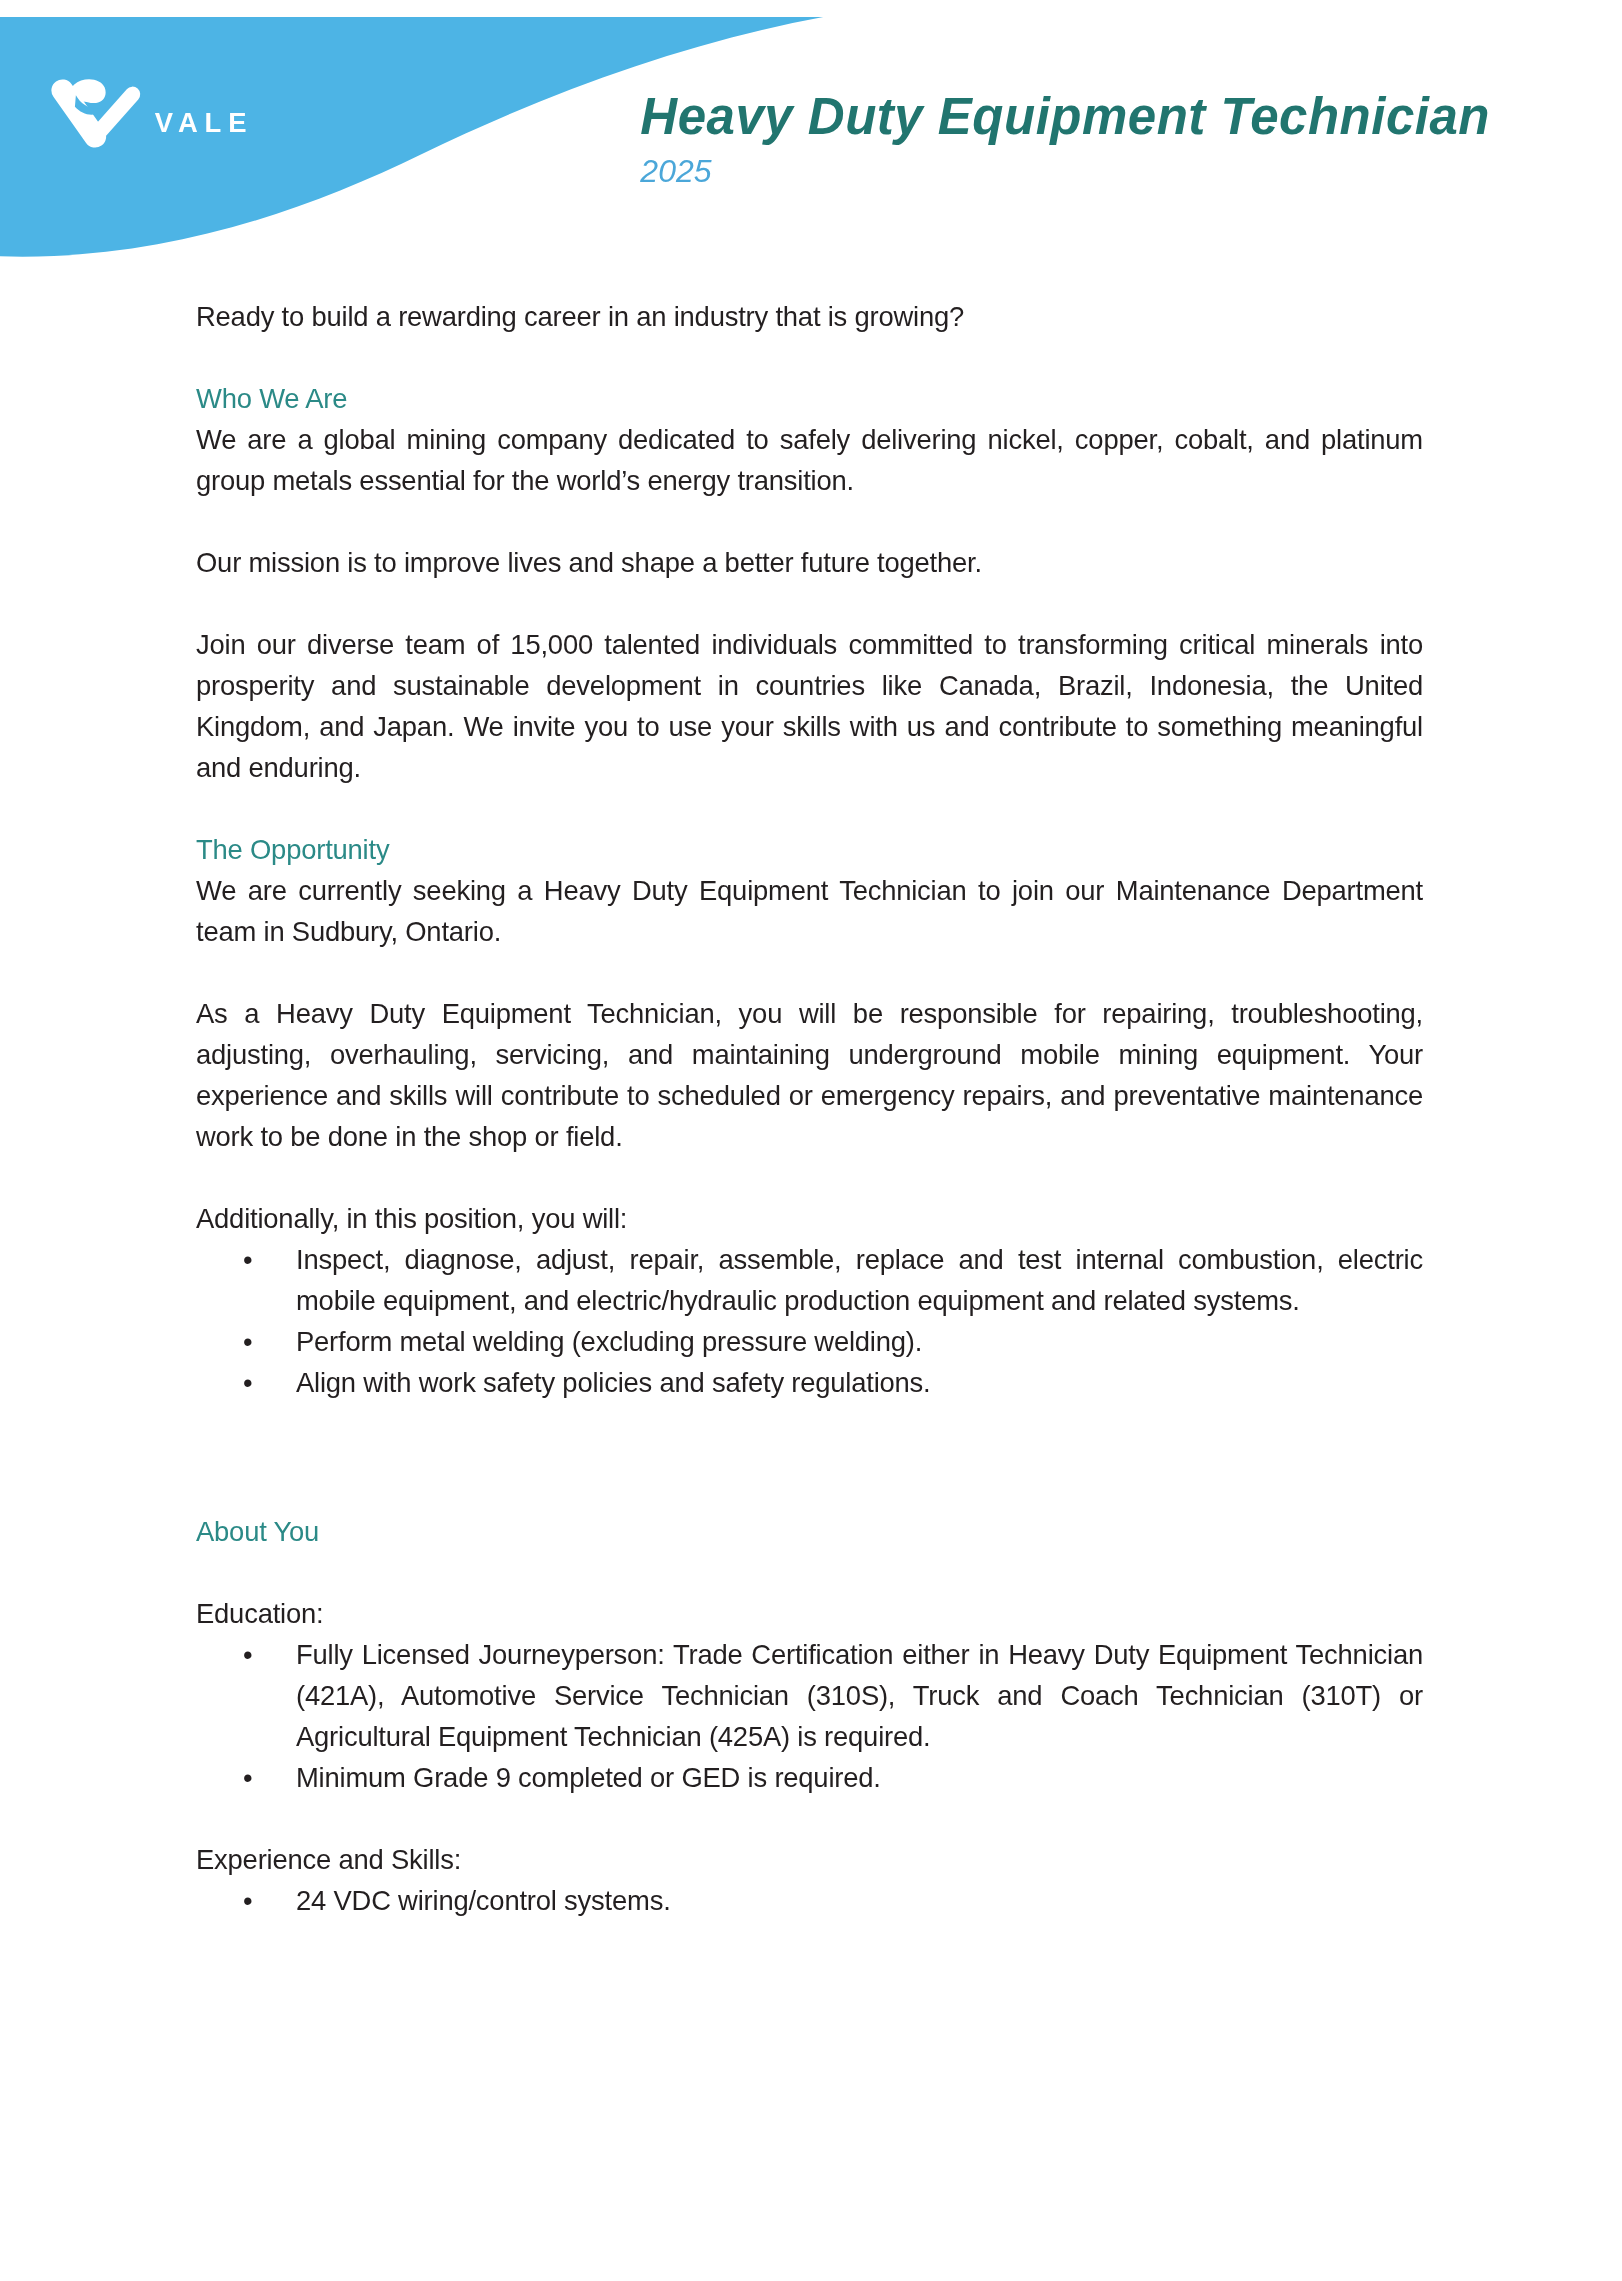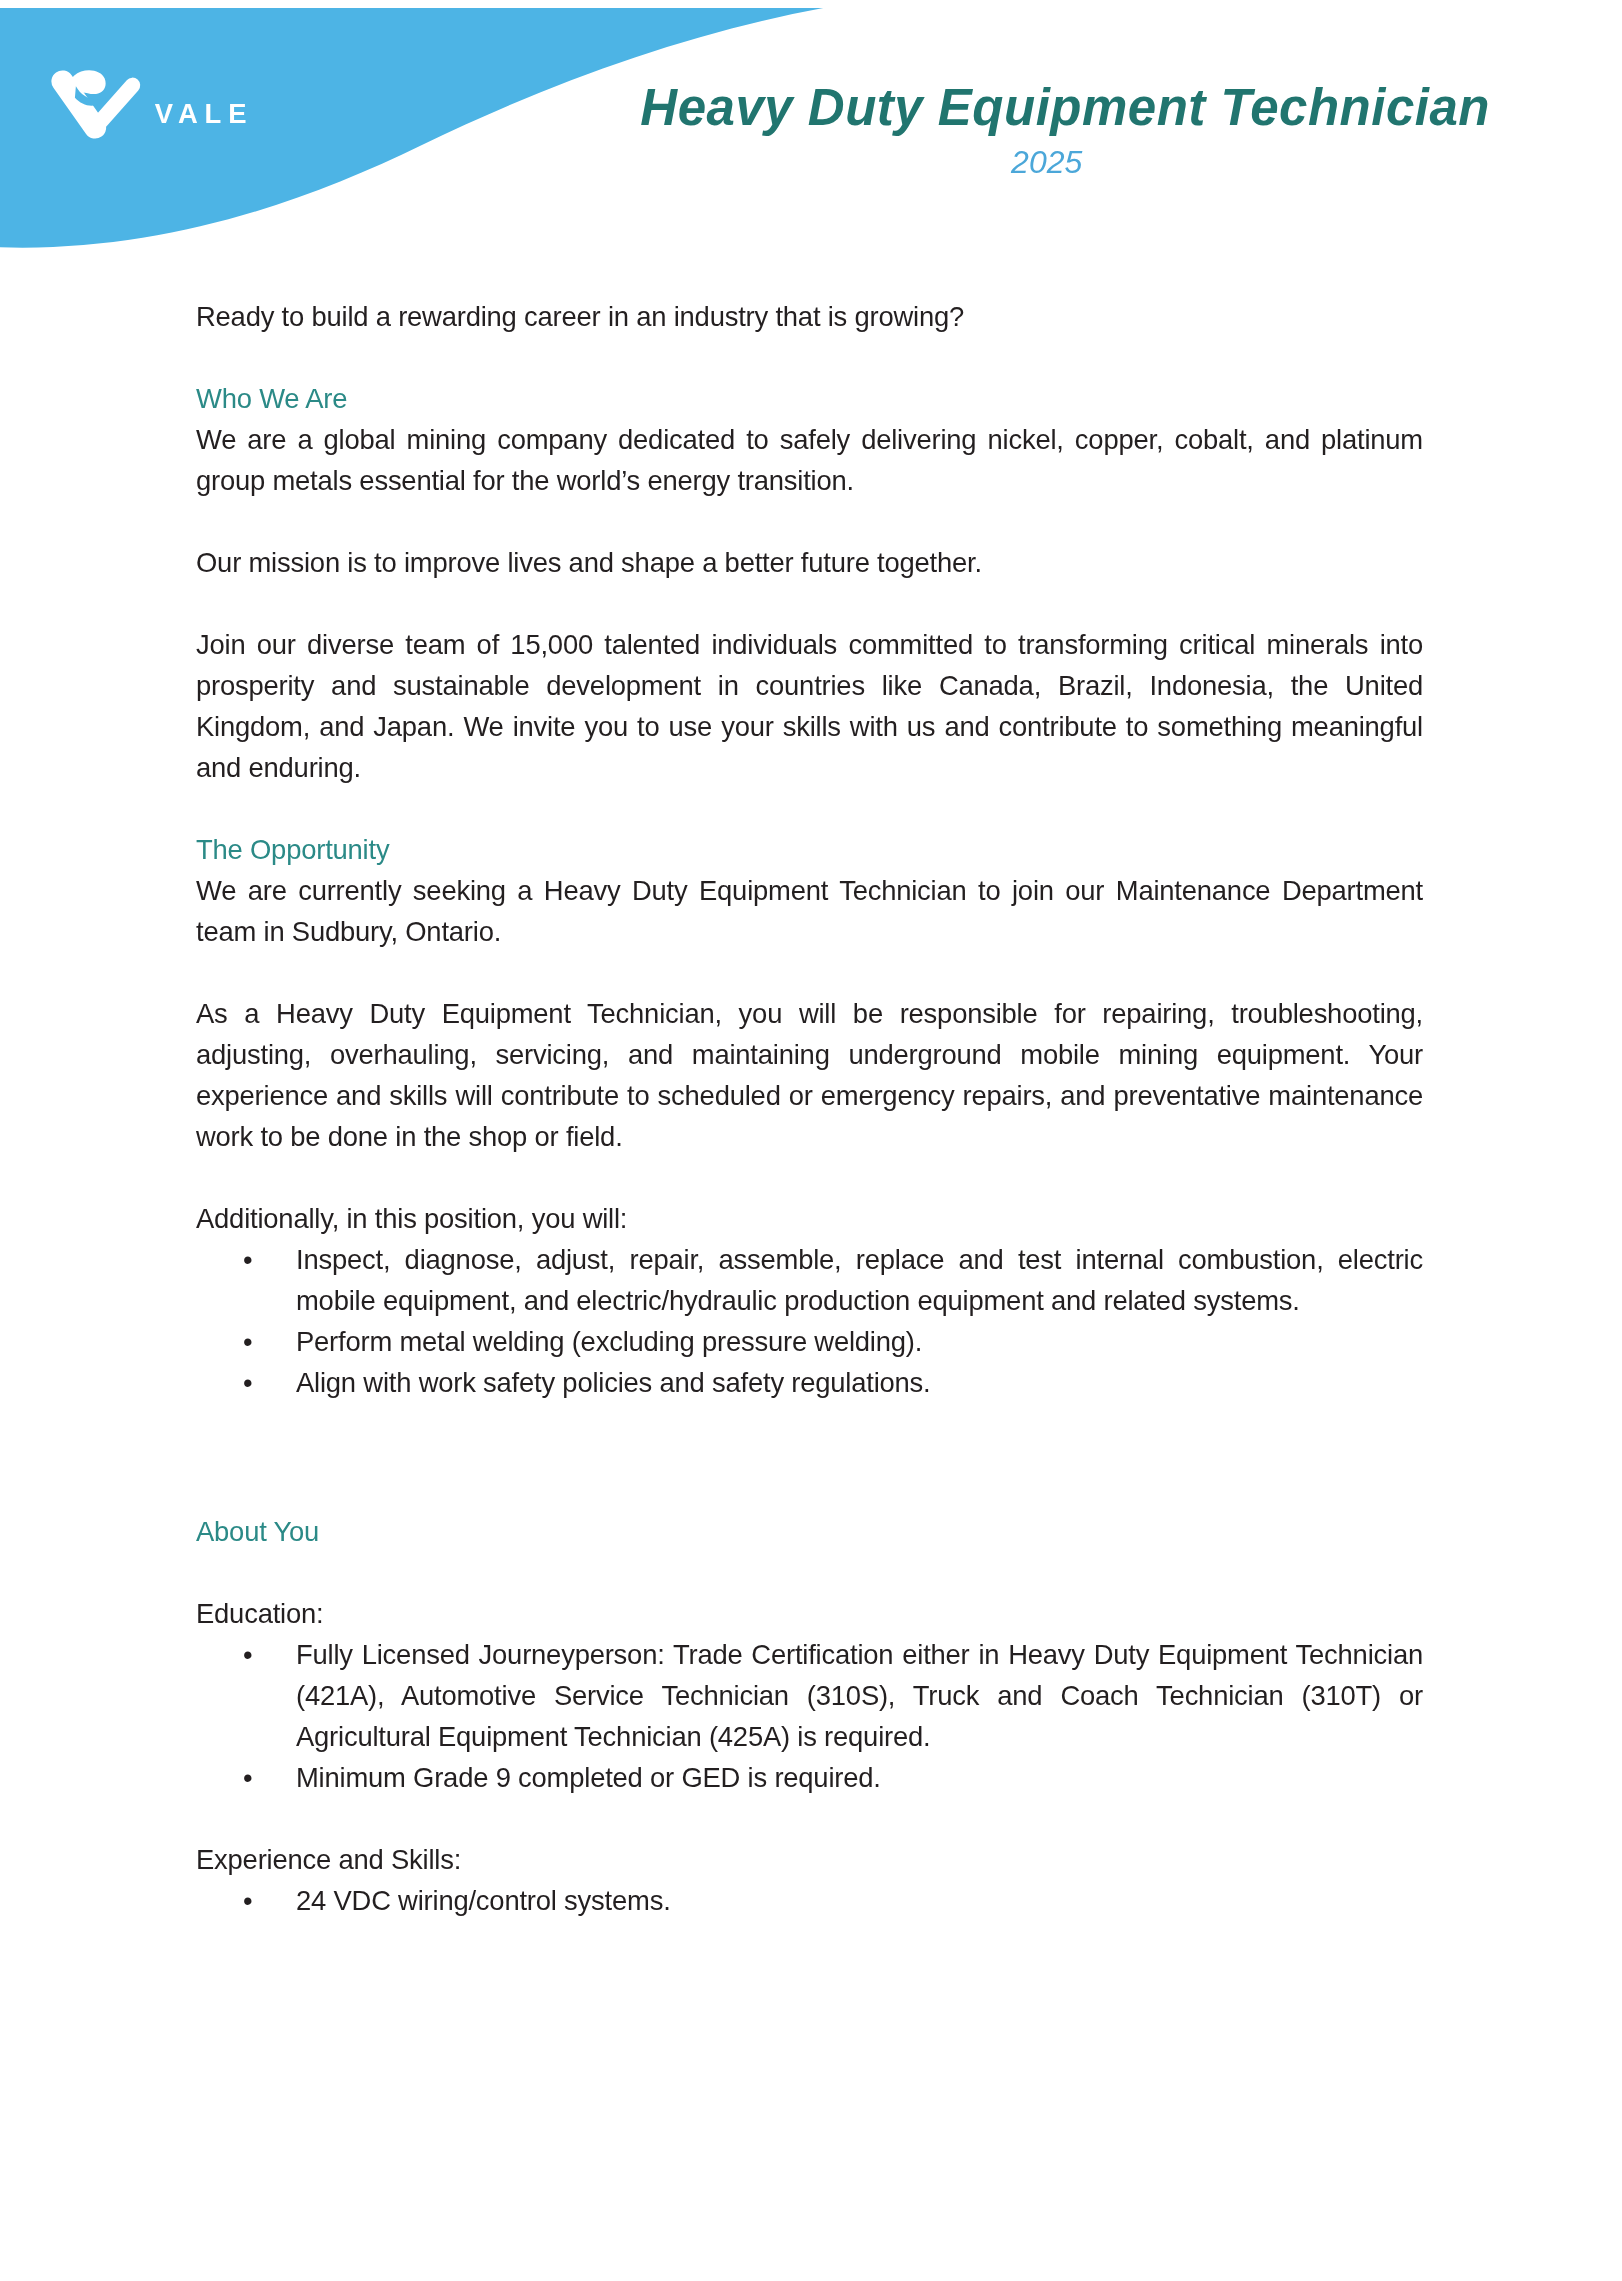--- a/index.html
+++ b/index.html
@@ -7,29 +7,29 @@
   .page {
     position:relative;
     width:1622px; height:2282px;
     margin:0 auto;
     background:#ffffff;
     font-family:"Liberation Sans", sans-serif;
     color:#231f20;
     overflow:hidden;
   }
   
-  .header { position:absolute; top:8px; left:0; width:1622px; height:255px; }
+  .header { position:absolute; top:17px; left:0; width:1622px; height:255px; }
   .header svg.wave { position:absolute; top:0; left:0; width:1622px; height:255px; display:block; }
   .logo { position:absolute; left:49px; top:61px; display:flex; align-items:flex-end; }
   .logo-mark { width:96px; height:71px; display:block; }
   .logo-text {
     color:#ffffff; font-size:27.4px; font-weight:bold;
     letter-spacing:6.9px; margin:0 0 12.7px 9.8px; line-height:1;
   }
-  .title-block { position:absolute; top:71px; right:132px; text-align:center; }
+  .title-block { position:absolute; top:71px; right:132px; text-align:left; }
   .doc-title {
     font-size:51px; font-style:italic; font-weight:bold;
     color:#21756f; letter-spacing:0.5px; line-height:1.15; white-space:nowrap;
   }
   .doc-year {
     font-size:32px; font-style:italic; font-weight:normal;
     color:#4ba7d9; margin:5.9px 37px 0 0;
   }
   
   .content {

